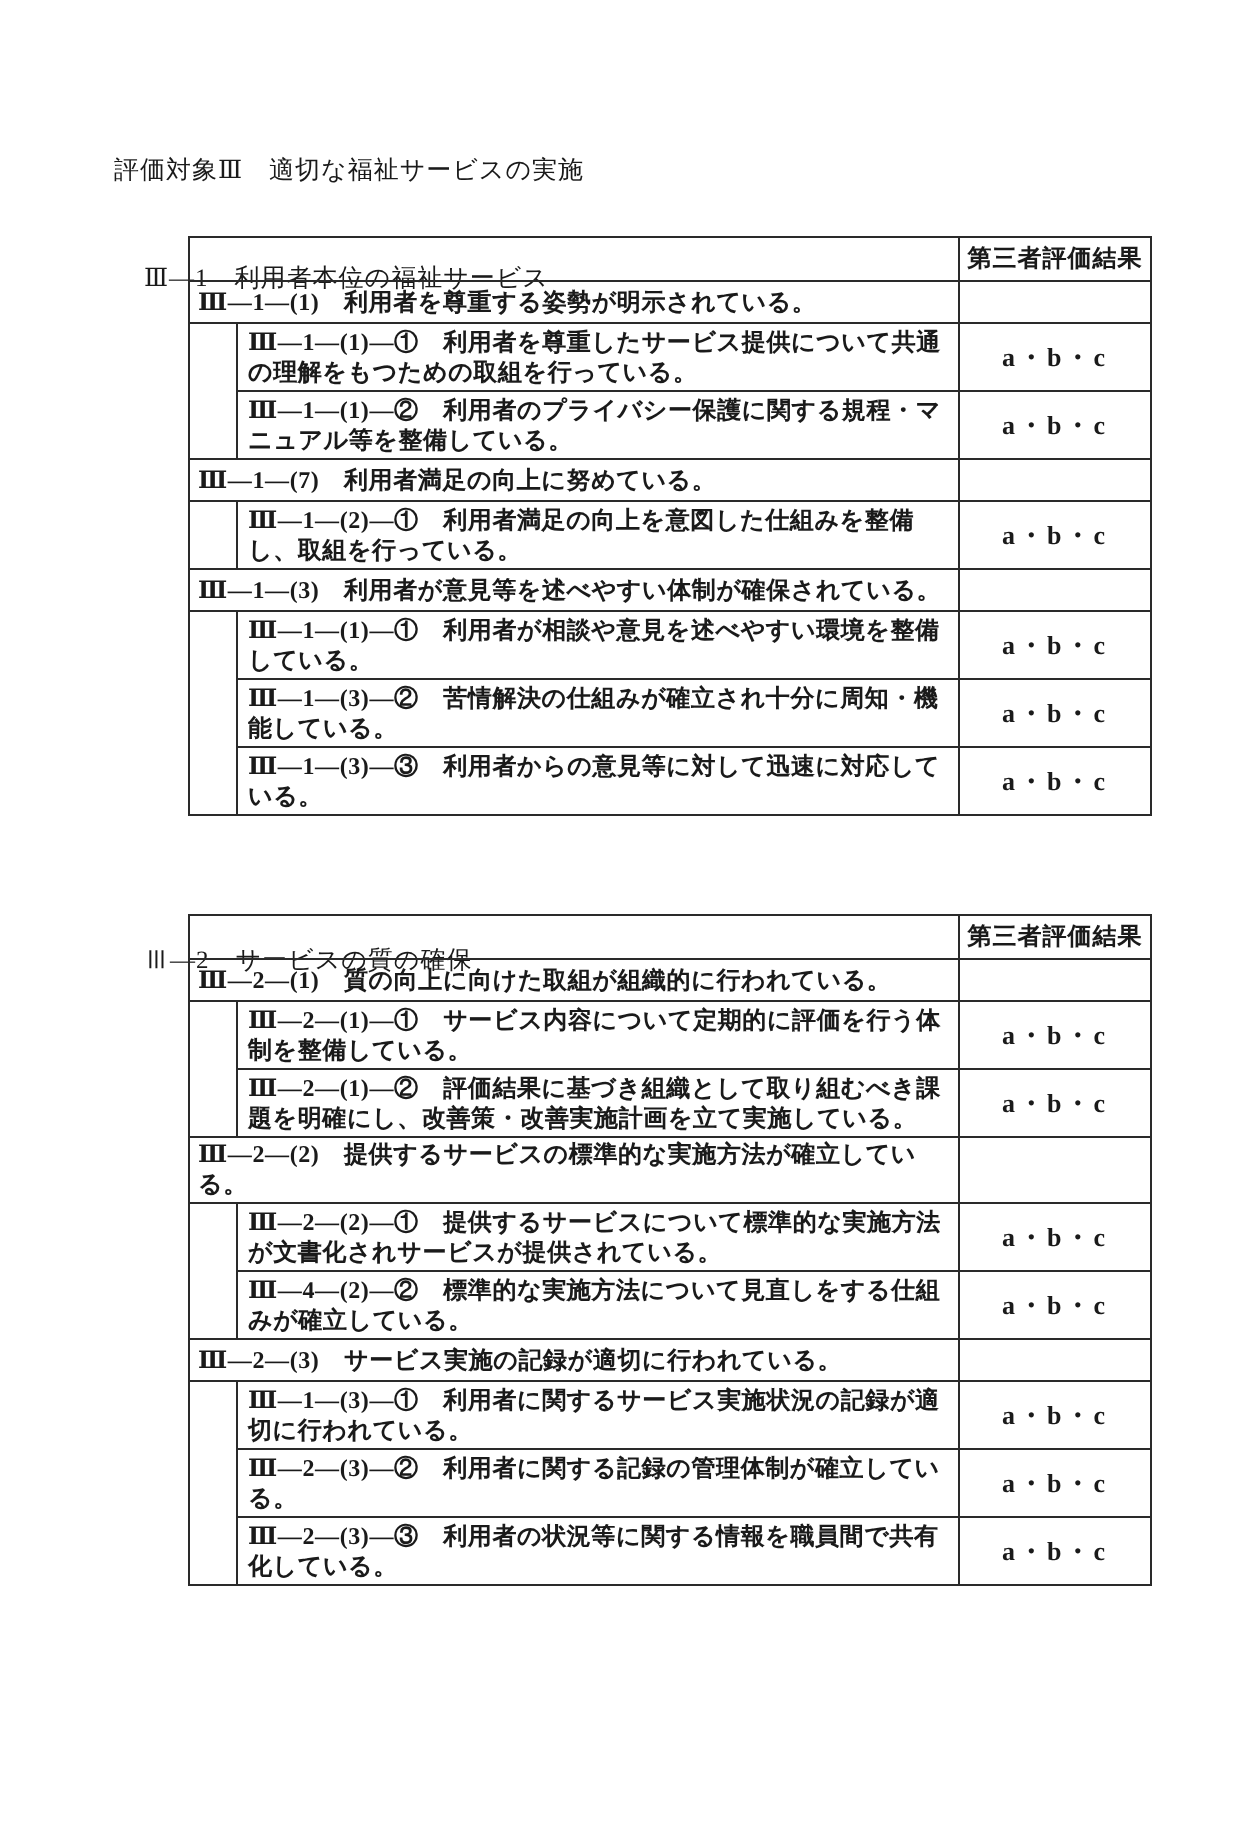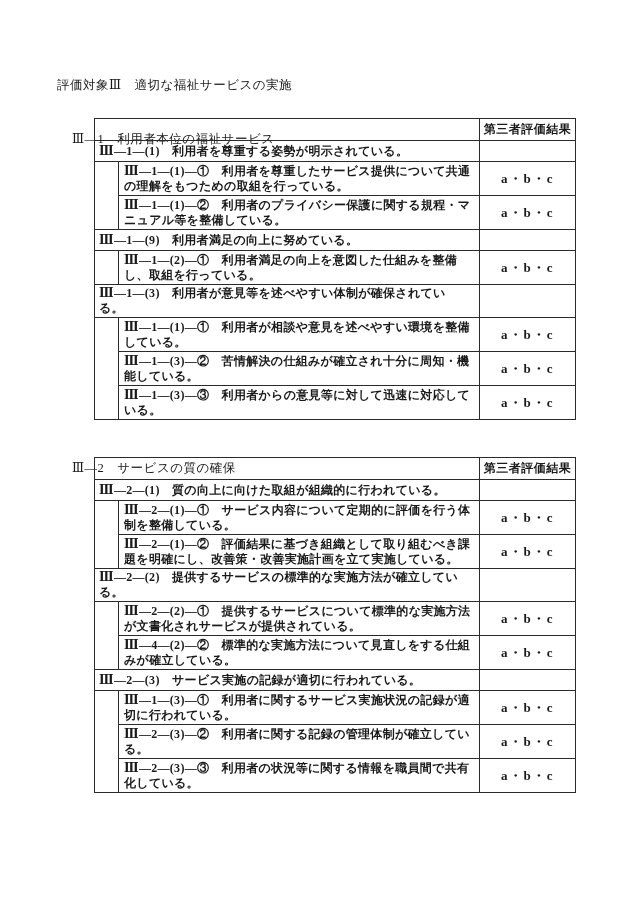--- a/index.html
+++ b/index.html
@@ -26,21 +26,21 @@
   }
   .sec-heading {
     position: absolute;
     left: 72px;
     font-size: 12.5px;
     letter-spacing: 0.5px;
     white-space: nowrap;
     margin-top: 32px;
   }
   .sec1-heading { top: 99px; }
-  .sec2-heading { top: 428px; }
+  .sec2-heading { top: 440px; font-family: Liberation Serif, serif; }
 
   .tbl-wrap { position: absolute; left: 94px; }
   .tbl1-wrap { top: 118px; }
   .tbl2-wrap { top: 457px; }
 
   table.eval {
     border-collapse: collapse;
     table-layout: fixed;
     width: 481px;
     font-size: 12px;
@@ -61,21 +61,21 @@
 
   td.cell-spacer { border-right: 1px solid #2a2a2a; }
   td.cell-result-header {
     text-align: center;
     padding: 0;
     font-size: 12px;
     letter-spacing: 0.5px;
     white-space: nowrap;
   }
   td.cell-cat {
-    padding: 1px 20px 1px 4px;
+    padding: 1px 8px 1px 4px;
     line-height: 15px;
     letter-spacing: 0.3px;
   }
   td.cell-indent {
     padding: 0;
   }
   td.cell-item {
     padding: 1px 4px 1px 5px;
     line-height: 15px;
     letter-spacing: 0.3px;
@@ -115,21 +115,21 @@
         <tr class="r-item">
           <td class="cell-indent" rowspan="2"></td>
           <td class="cell-item">Ⅲ―1―(1)―①　利用者を尊重したサービス提供について共通の理解をもつための取組を行っている。</td>
           <td class="cell-result">a・b・c</td>
         </tr>
         <tr class="r-item">
           <td class="cell-item">Ⅲ―1―(1)―②　利用者のプライバシー保護に関する規程・マニュアル等を整備している。</td>
           <td class="cell-result">a・b・c</td>
         </tr>
         <tr class="r-cat">
-          <td class="cell-cat" colspan="2">Ⅲ―1―(9)　利用者満足の向上に努めている。</td>
+          <td class="cell-cat" colspan="2">Ⅲ―1―(7)　利用者満足の向上に努めている。</td>
           <td class="cell-result"></td>
         </tr>
         <tr class="r-item">
           <td class="cell-indent"></td>
           <td class="cell-item">Ⅲ―1―(2)―①　利用者満足の向上を意図した仕組みを整備し、取組を行っている。</td>
           <td class="cell-result">a・b・c</td>
         </tr>
         <tr class="r-cat">
           <td class="cell-cat" colspan="2">Ⅲ―1―(3)　利用者が意見等を述べやすい体制が確保されている。</td>
           <td class="cell-result"></td>

